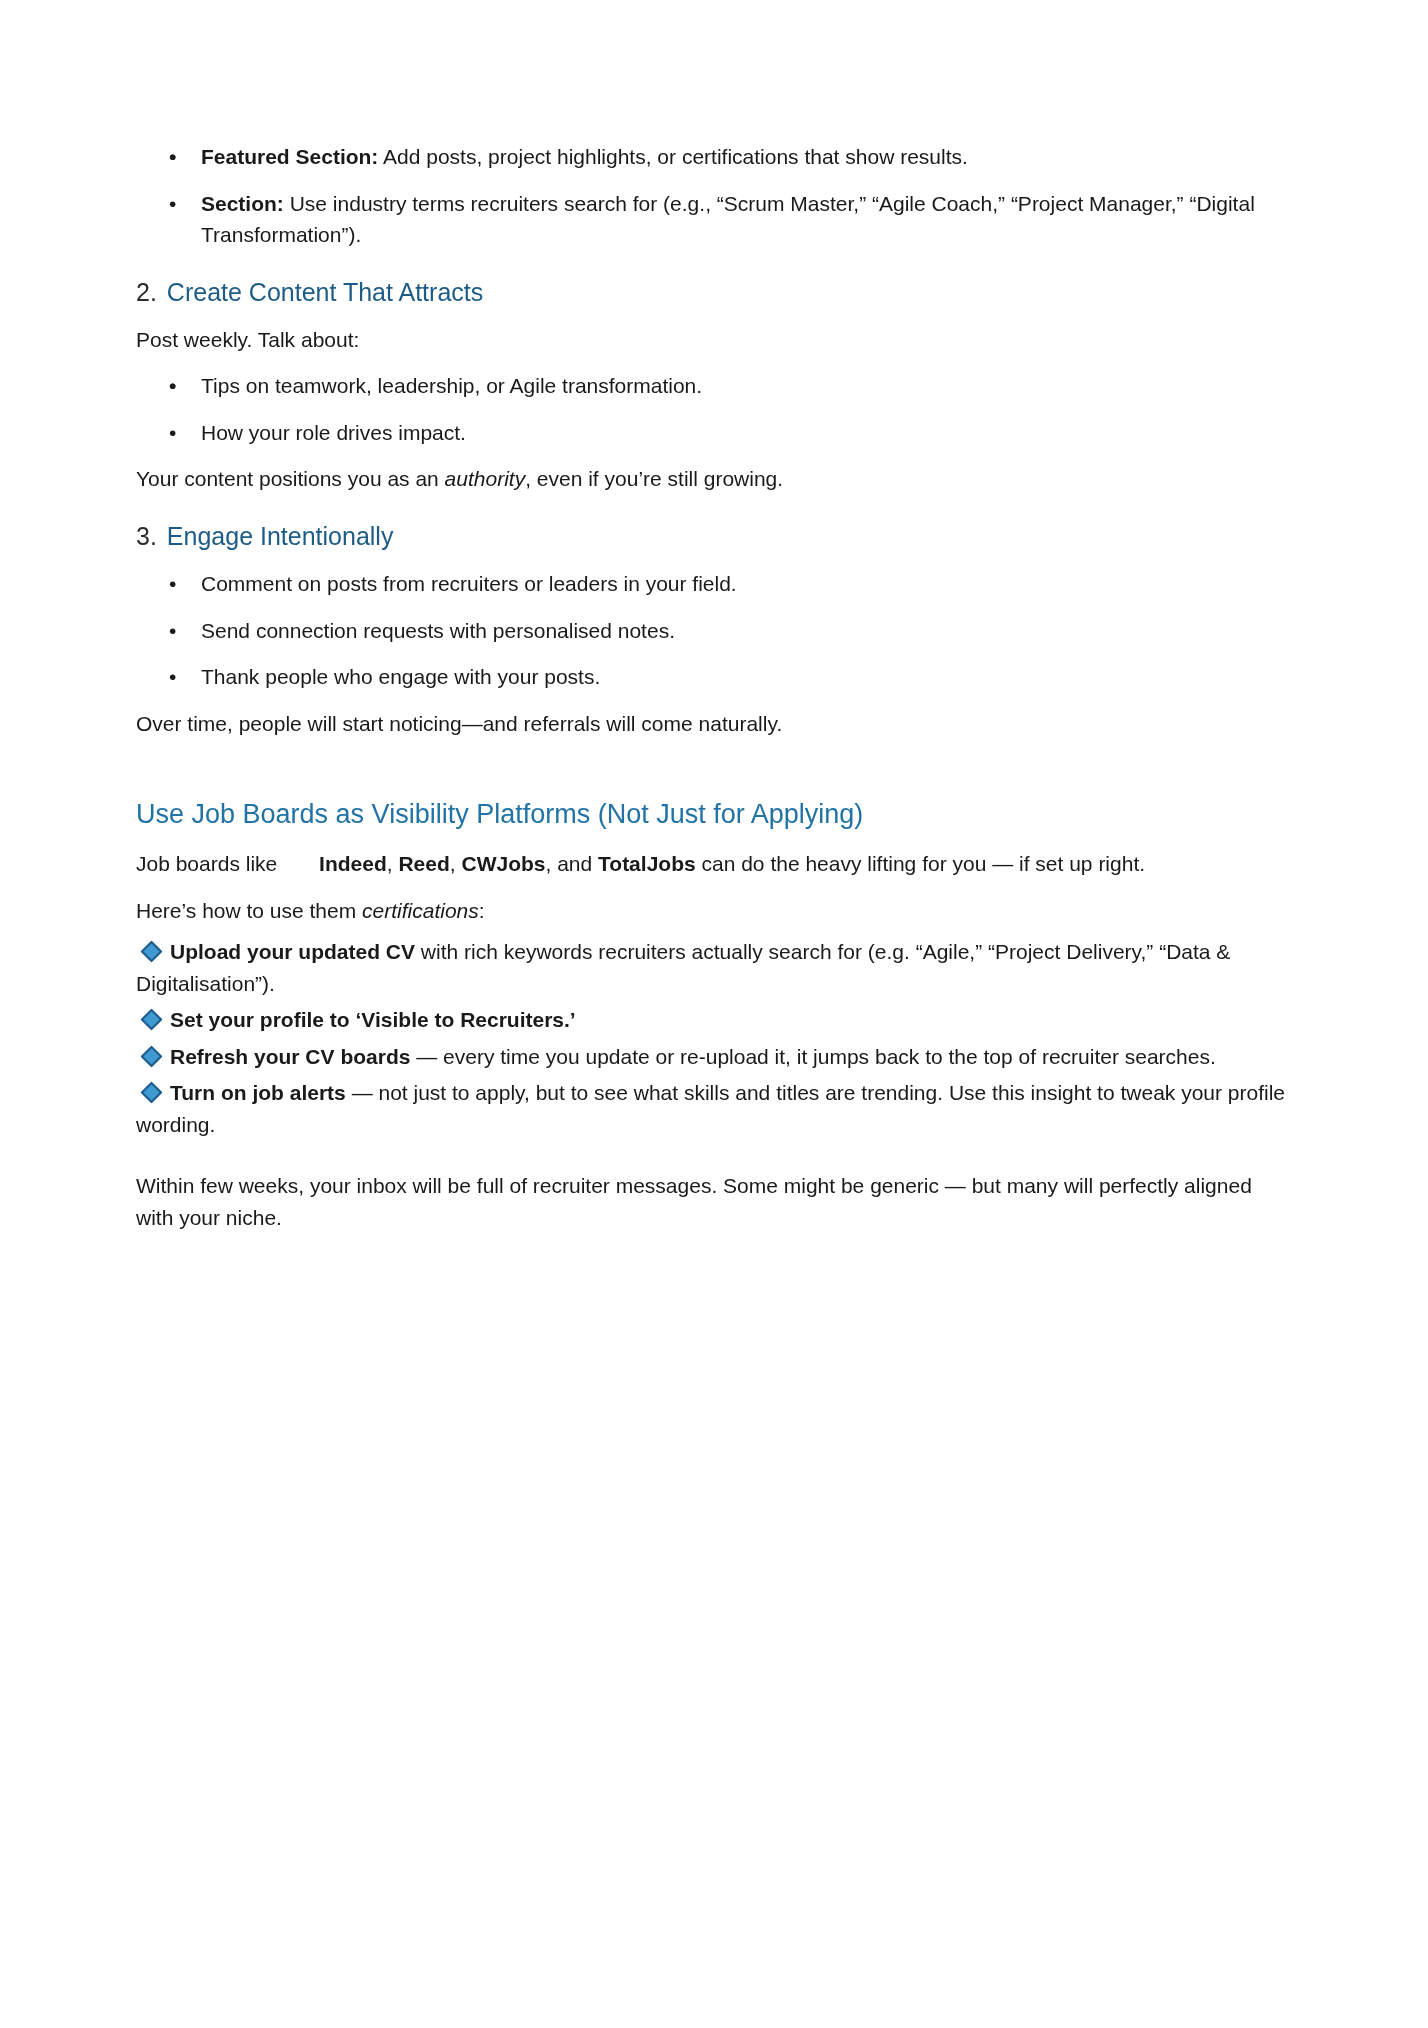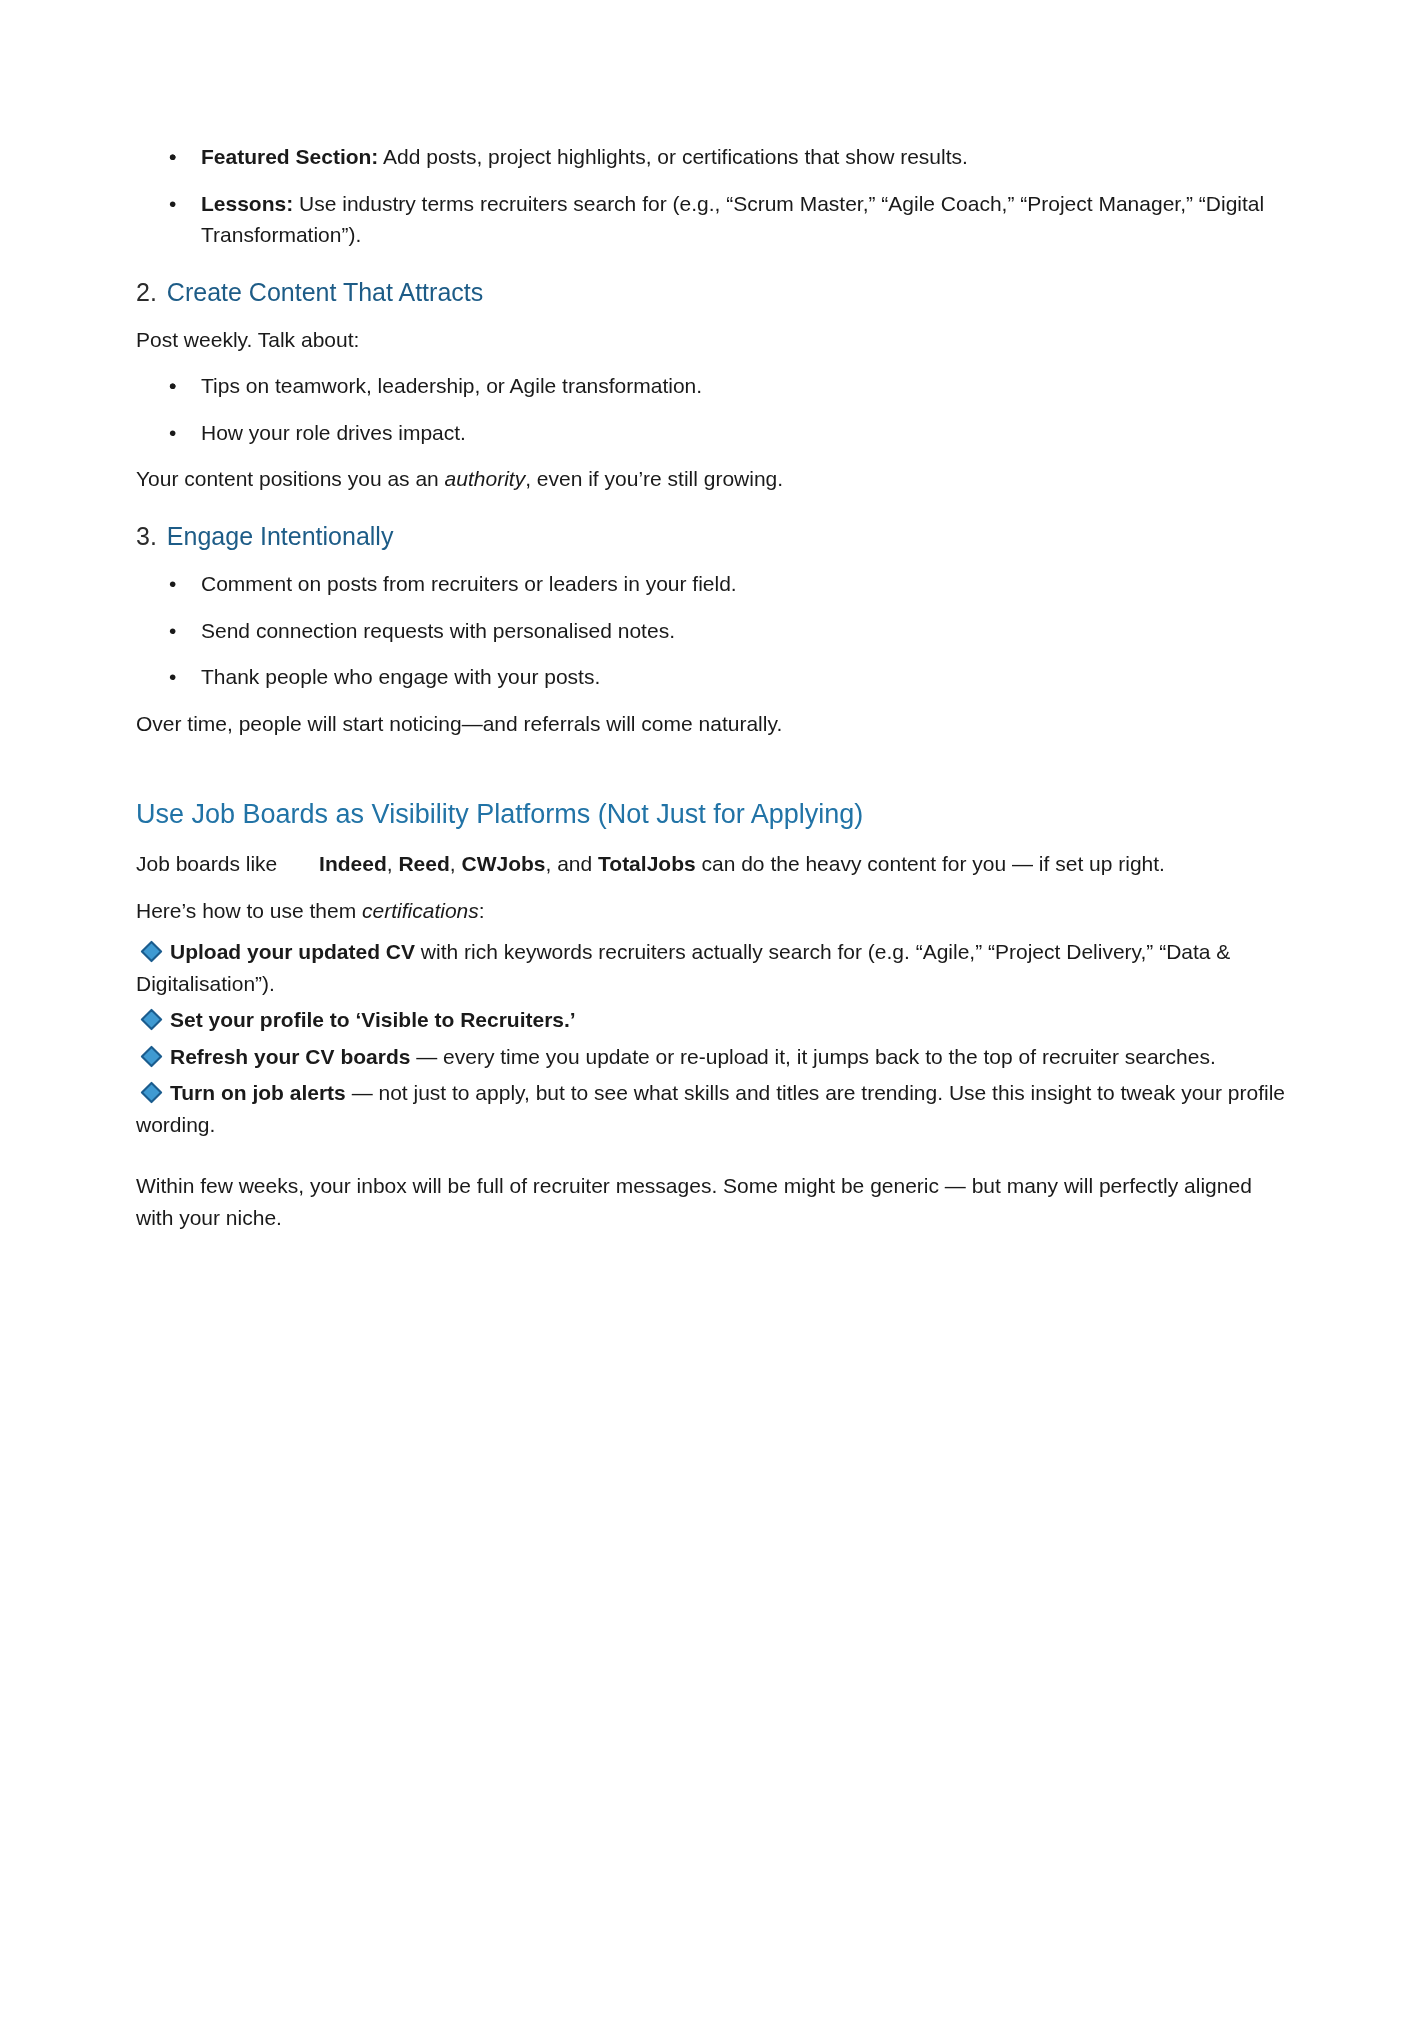--- a/index.html
+++ b/index.html
@@ -64,21 +64,21 @@
   <ul class="doc-bullets">
     <li>
       <span class="marker">•</span>
     </li>
     <li class="justify">
       <span class="marker">•</span>
       <span><span style="font-weight: 700;">Featured Section:</span><span> Add posts, project highlights, or certifications that show results.</span></span>
     </li>
     <li>
       <span class="marker">•</span>
-      <span><span style="font-weight: 700;">Lessons:</span><span> Use industry terms recruiters search for (e.g., “Scrum Master,” “Agile Coach,” “Project Manager,” “Digital Transformation”).</span></span>
+      <span><span style="font-weight: 700;">Section:</span><span> Use industry terms recruiters search for (e.g., “Scrum Master,” “Agile Coach,” “Project Manager,” “Digital Transformation”).</span></span>
     </li>
   </ul>
 
   <h2 class="numbered">
     <span class="h-number">2.</span><span class="h-text">Create Content That Attracts</span>
   </h2>
 
   <p>Post weekly. Talk about:</p>
 
   <ul class="doc-bullets">
@@ -113,21 +113,21 @@
     <li>
       <span class="marker">•</span>
       <span>Thank people who engage with your posts.</span>
     </li>
   </ul>
 
   <p><span>Over time, people will start noticing—and </span><span style="font-weight: 400;">referrals will come naturally</span><span>.</span></p>
 
   <h1 class="main">Use Job Boards as Visibility Platforms (Not Just for Applying)</h1>
 
-  <p><span>Job boards like </span><span style="font-weight: 700; margin-left: 36px;">Indeed</span><span>, </span><span style="font-weight: 700;">Reed</span><span>, </span><span style="font-weight: 700;">CWJobs</span><span>, and </span><span style="font-weight: 700;">TotalJobs</span><span> can do the heavy content for you — if set up right.</span></p>
+  <p><span>Job boards like </span><span style="font-weight: 700; margin-left: 36px;">Indeed</span><span>, </span><span style="font-weight: 700;">Reed</span><span>, </span><span style="font-weight: 700;">CWJobs</span><span>, and </span><span style="font-weight: 700;">TotalJobs</span><span> can do the heavy lifting for you — if set up right.</span></p>
 
   <p class="tight"><span>Here’s how to use them </span><span style="font-style: italic;">certifications</span><span>:</span></p>
 
   <p class="diamond-para">
     <svg class="diamond-icon" viewBox="0 0 24 24" aria-hidden="true">
       <polygon points="12,2 22,12 12,22 2,12" fill="#3f9ad2" stroke="#1a5c8e" stroke-width="2.2" stroke-linejoin="round"></polygon>
     </svg><span><span style="font-weight: 700;">Upload your updated CV</span><span> with rich keywords recruiters actually search for (e.g. “Agile,” “Project Delivery,”  “Data &amp; Digitalisation”).</span></span>
   </p>
 
   <p class="diamond-para">

